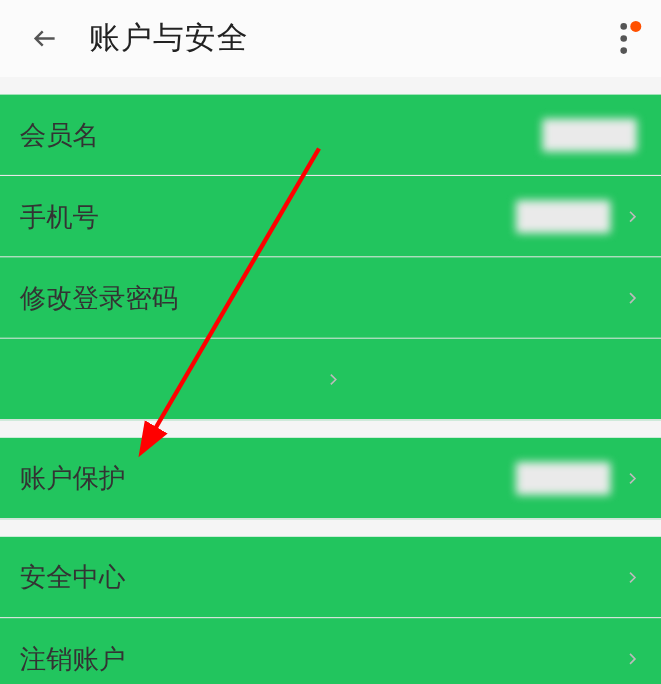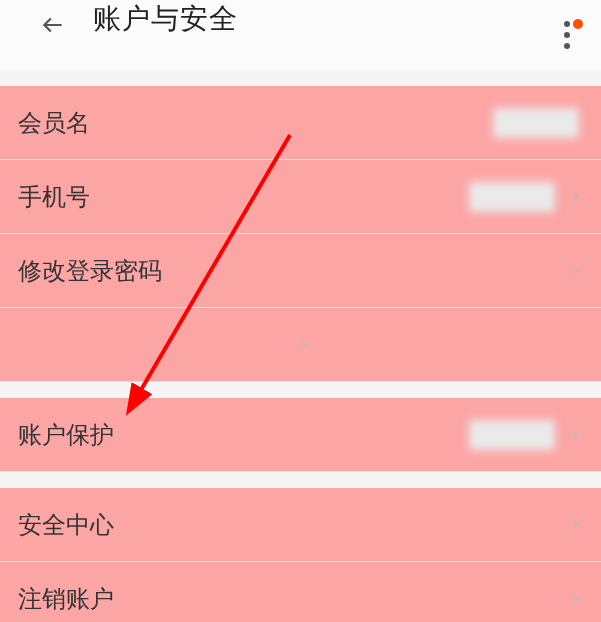--- a/index.html
+++ b/index.html
@@ -8,21 +8,22 @@
       height: 622px;
       background: #f5f5f5;
       font-family: -apple-system, "Helvetica Neue", Arial, sans-serif;
       position: relative;
       overflow: hidden;
     }
     .header {
       height: 70px;
       background: #fbfbfb;
       display: flex;
-      padding: 0 28px;
+      align-items: center;
+      padding: 0 16px;
       position: relative;
     }
     .back-btn {
       width: 50px;
       height: 50px;
       display: flex;
       align-items: center;
       justify-content: center;
       cursor: pointer;
     }
@@ -61,21 +62,21 @@
       position: absolute;
       top: 4px;
       right: 4px;
       width: 10px;
       height: 10px;
       background: #ff5000;
       border-radius: 50%;
     }
     .gap { height: 16px; }
     .list-item {
-      background: #fca5a5;
+      background: #22c55e;
       height: 74px;
       display: flex;
       align-items: center;
       padding: 0 14px 0 18px;
       border-bottom: 1px solid #e7e7e7;
       cursor: pointer;
       justify-content: center;
     }
     .list-item:last-child { border-bottom: none; }
     .item-label {

